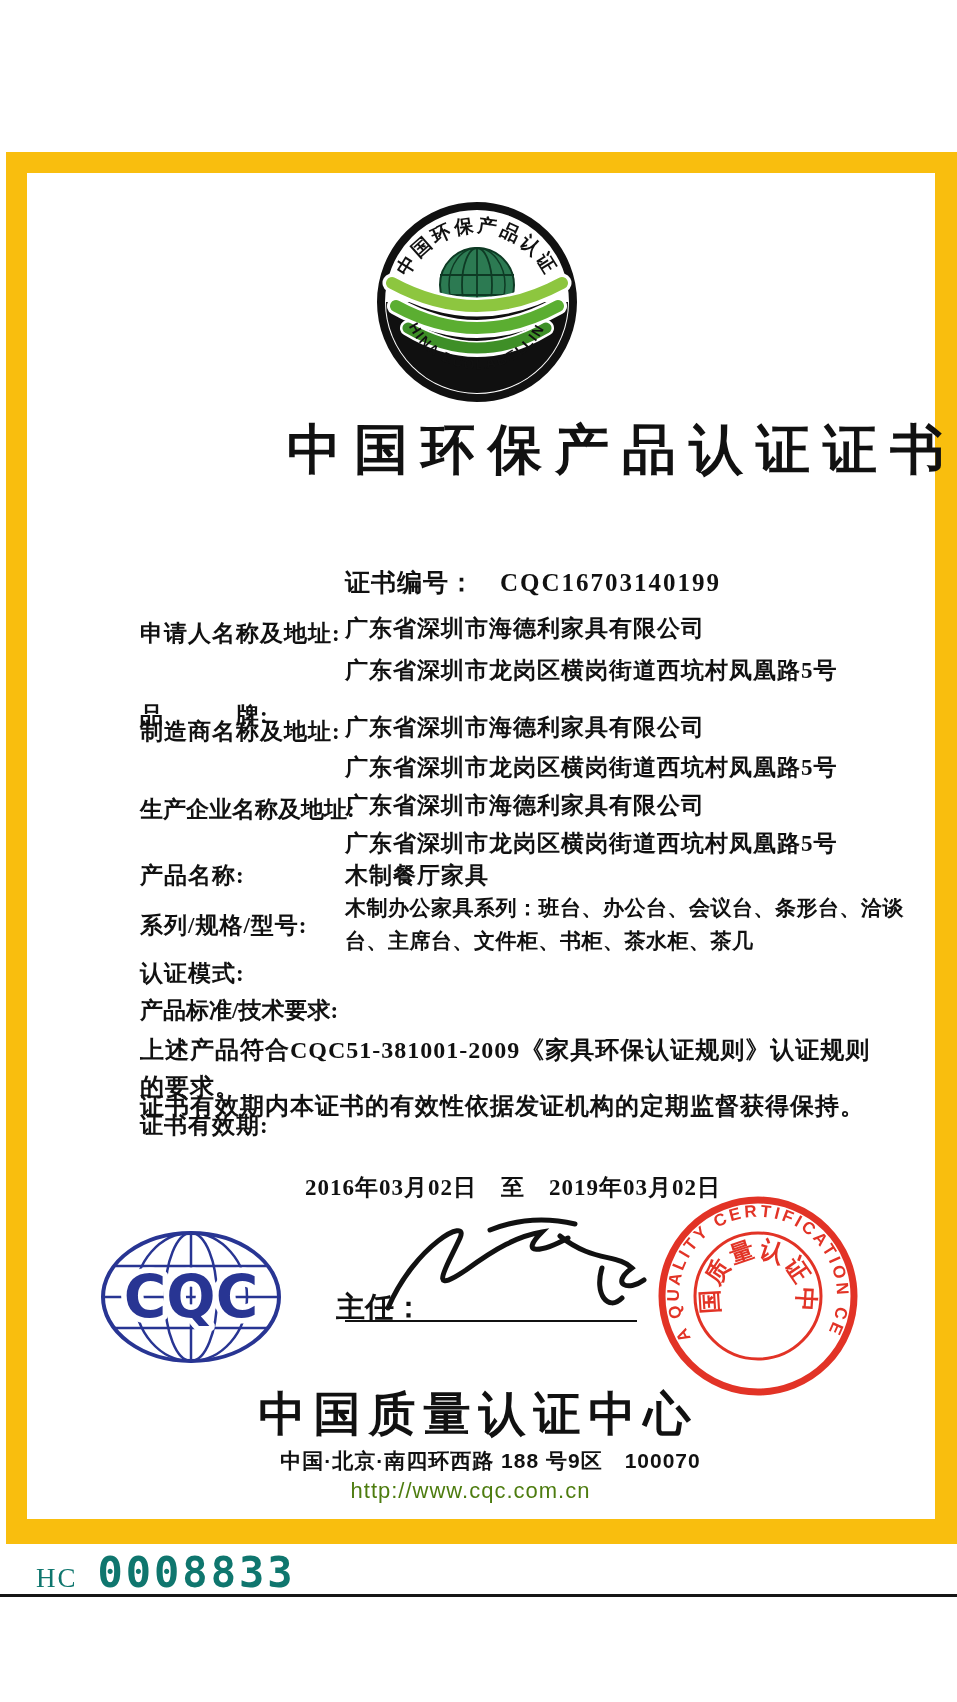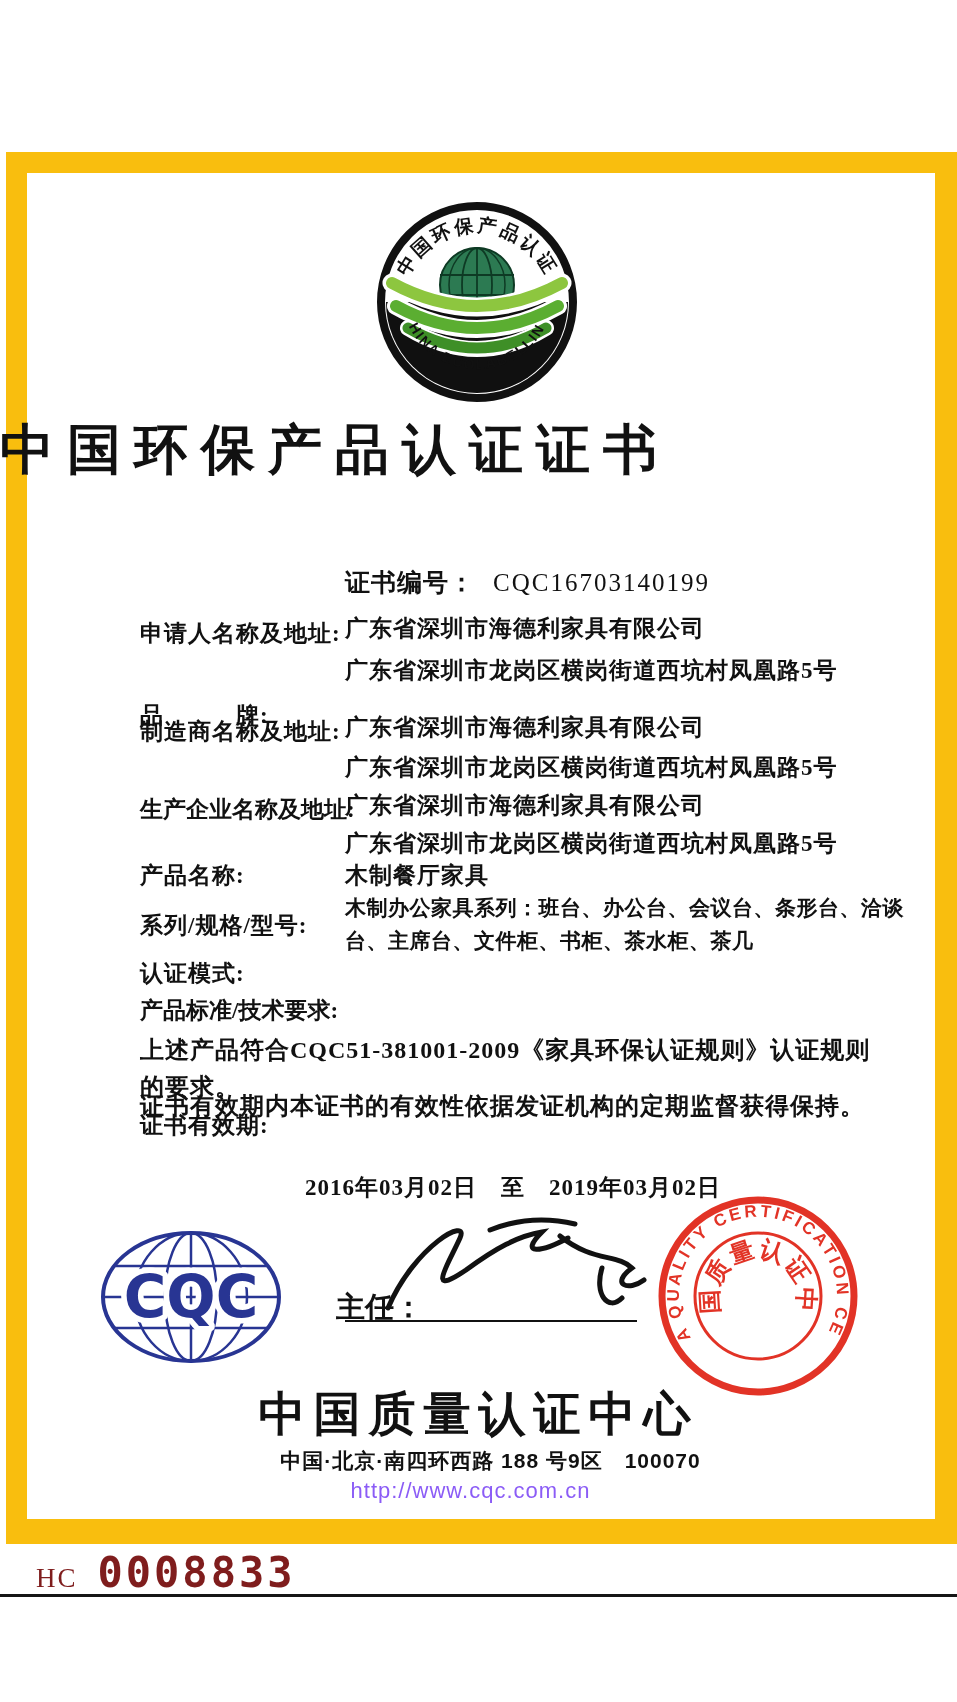--- a/index.html
+++ b/index.html
@@ -6,45 +6,45 @@
   .page {
     position:relative; width:957px; height:1702px; background:#ffffff;
     font-family:"Liberation Serif","DejaVu Serif",serif; color:#111; overflow:hidden;
   }
   .frame { position:absolute; left:6px; top:152px; width:951px; height:1392px; background:#F9BE0E; }
   .inner { position:absolute; left:21px; top:21px; width:908px; height:1346px; background:#ffffff; }
 
   .abs { position:absolute; }
 
   .title {
-    left:0; right:0; top:414px; text-align:left;
+    left:0; right:0; top:414px; text-align:right;
     font-size:54px; font-weight:bold; letter-spacing:13px; white-space:nowrap;
   }
   .certno { left:345px; top:566px; font-size:25px; font-weight:bold; letter-spacing:1px; white-space:nowrap; }
-  .certno .v { font-weight:normal; margin-left:18px; letter-spacing:2px; }
+  .certno .v { font-weight:bold; margin-left:25px; letter-spacing:2px; }
 
   .lbl { left:140px; font-size:23px; font-weight:bold; letter-spacing:1px; white-space:nowrap; }
   .lbl.tight { letter-spacing:0; }
   .val { left:345px; font-size:23px; letter-spacing:1px; white-space:nowrap; font-weight:600; }
   .val.small { font-size:21px; letter-spacing:0.5px; }
 
   .para { left:140px; width:755px; font-size:24px; font-weight:bold; line-height:37px; letter-spacing:1px; }
 
   .director { left:300px; top:1288px; font-size:29px; font-weight:bold;
               font-family:"Liberation Sans","DejaVu Sans",sans-serif;margin-left:36px; }
   .sigline { left:345px; top:1320px; width:292px; height:2px; background:#111; }
 
   .orgname { left:0; right:0; top:1383px; text-align:center; font-size:47px; font-weight:bold;
              letter-spacing:8px; font-family:"Liberation Sans","DejaVu Sans",sans-serif; white-space:nowrap; }
   .orgaddr { left:0; right:0; top:1447px; text-align:center; font-size:21px; font-weight:bold;
              font-family:"Liberation Sans","DejaVu Sans",sans-serif; letter-spacing:1px;padding-left:24px; }
   .orgweb  { left:0; right:16px; top:1478px; text-align:center; font-size:22px;
-             font-family:"Liberation Sans","DejaVu Sans",sans-serif; letter-spacing:1px; color:#8b5cf6; }
+             font-family:"Liberation Sans","DejaVu Sans",sans-serif; letter-spacing:1px; color:#4d7c0f; }
 
-  .serial { left:36px; top:1548px; display:flex; align-items:baseline; gap:20px; color:#7f1d1d; }
+  .serial { left:36px; top:1548px; display:flex; align-items:baseline; gap:20px; color:#0f766e; }
   .serial .pfx { font-size:27px; font-family:"Liberation Serif",serif; letter-spacing:2px; }
   .serial .num { font-size:42px; font-weight:bold; letter-spacing:3px;
                  font-family:"DejaVu Sans Mono","Liberation Mono",monospace; }
   .scanline { left:0; top:1594px; width:957px; height:3px; background:#151515; }
 </style>
 </head>
 <body>
 
 <div class="page">
 

